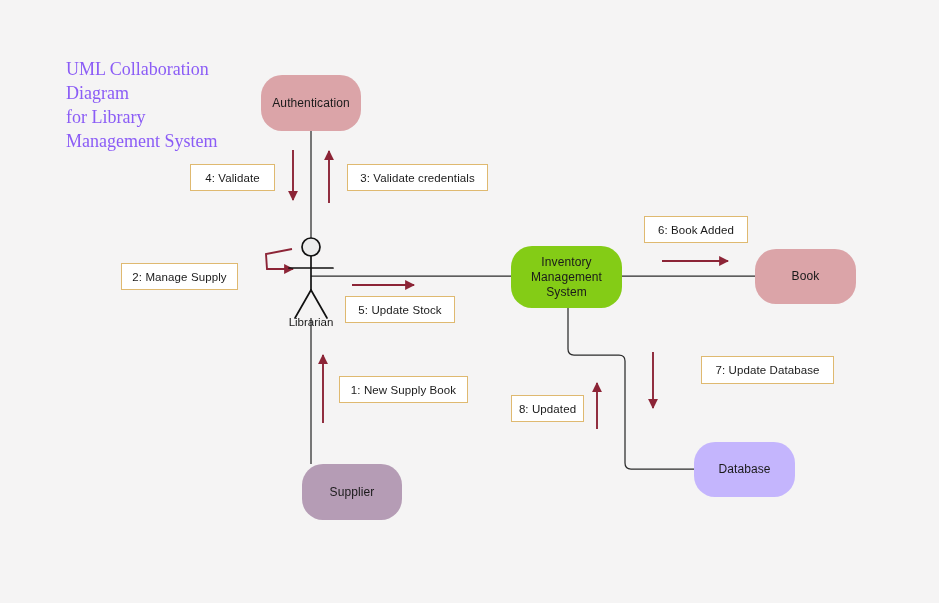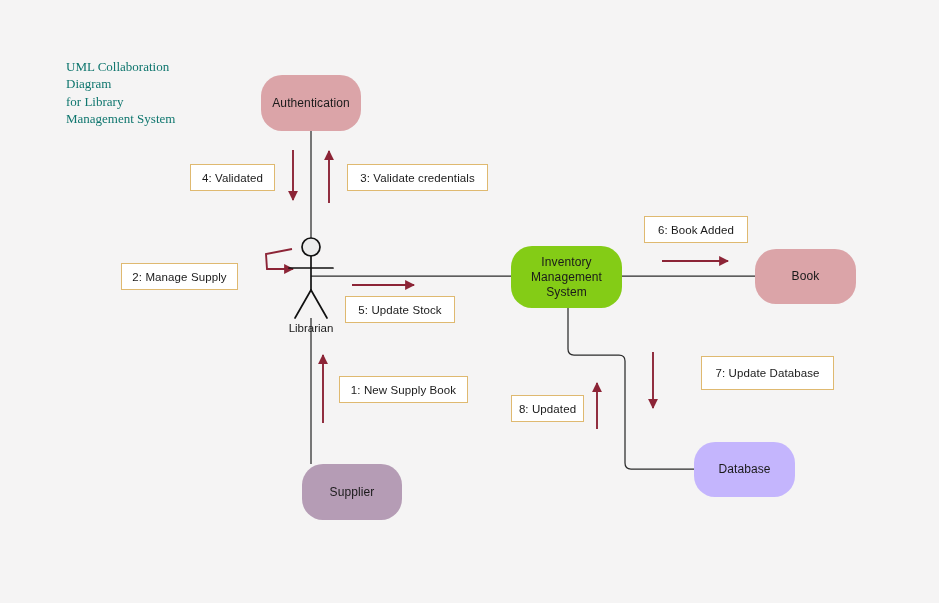--- a/index.html
+++ b/index.html
@@ -55,23 +55,23 @@
     white-space: nowrap;
     padding: 0 9px;
     letter-spacing: 0.1px;
   }
   #diagram-title {
     position: absolute;
     left: 66px;
     top: 58px;
     width: 250px;
     font-family: "Liberation Serif", serif;
-    font-size: 13px;
+    font-size: 18px;
     line-height: 1.33;
-    color: #0f766e;
+    color: #8b5cf6;
     white-space: pre-line;
   }
   #actor-librarian-label {
     position: absolute;
     font-size: 11.5px;
     color: #1a1a1a;
     text-align: center;
     white-space: nowrap;
   }
 </style>
@@ -128,21 +128,21 @@
 
   <svg class="layer" viewBox="0 0 939 603">
     <g stroke="#111111" stroke-width="1.7" fill="none" stroke-linecap="round">
       <circle cx="311" cy="247" r="9" fill="#ececec"></circle>
       <line x1="311" y1="256" x2="311" y2="290"></line>
       <line x1="289" y1="268" x2="333" y2="268"></line>
       <line x1="311" y1="290" x2="295" y2="318"></line>
       <line x1="311" y1="290" x2="327" y2="318"></line>
     </g>
   </svg>
-  <div id="actor-librarian-label" style="left:281px; top:316px; width:60px;margin-top:6px;">Librarian</div>
+  <div id="actor-librarian-label" style="left:281px; top:316px; width:60px;">Librarian</div>
 
   <div class="node" style="left:261px; top:75px; width:100px; height:56px; background:#dba4a8;">
     <span>Authentication</span>
   </div>
 
   <div class="node" style="left:511px; top:246px; width:111px; height:62px; background:#84cc16; white-space:pre-line;">
     <span style="white-space:pre-line;">Inventory
 Management
 System</span>
   </div>
@@ -165,32 +165,32 @@
 
   <div class="msg" style="left:121px; top:263px; width:117px; height:27px;">
     <span>2: Manage Supply</span>
   </div>
 
   <div class="msg" style="left:347px; top:164px; width:141px; height:27px;">
     <span>3: Validate credentials</span>
   </div>
 
   <div class="msg" style="left:190px; top:164px; width:85px; height:27px;">
-    <span>4: Validated</span>
+    <span>4: Validate</span>
   </div>
 
   <div class="msg" style="left:345px; top:296px; width:110px; height:27px;">
     <span>5: Update Stock</span>
   </div>
 
   <div class="msg" style="left:644px; top:216px; width:104px; height:27px;">
     <span>6: Book Added</span>
   </div>
 
-  <div class="msg" style="left:701px; top:356px; width:133px; height:34px;">
+  <div class="msg" style="left:701px; top:356px; width:133px; height:28px;">
     <span>7: Update Database</span>
   </div>
 
   <div class="msg" style="left:511px; top:395px; width:73px; height:27px;">
     <span>8: Updated</span>
   </div>
 
 </div>
 
 </body></html>

